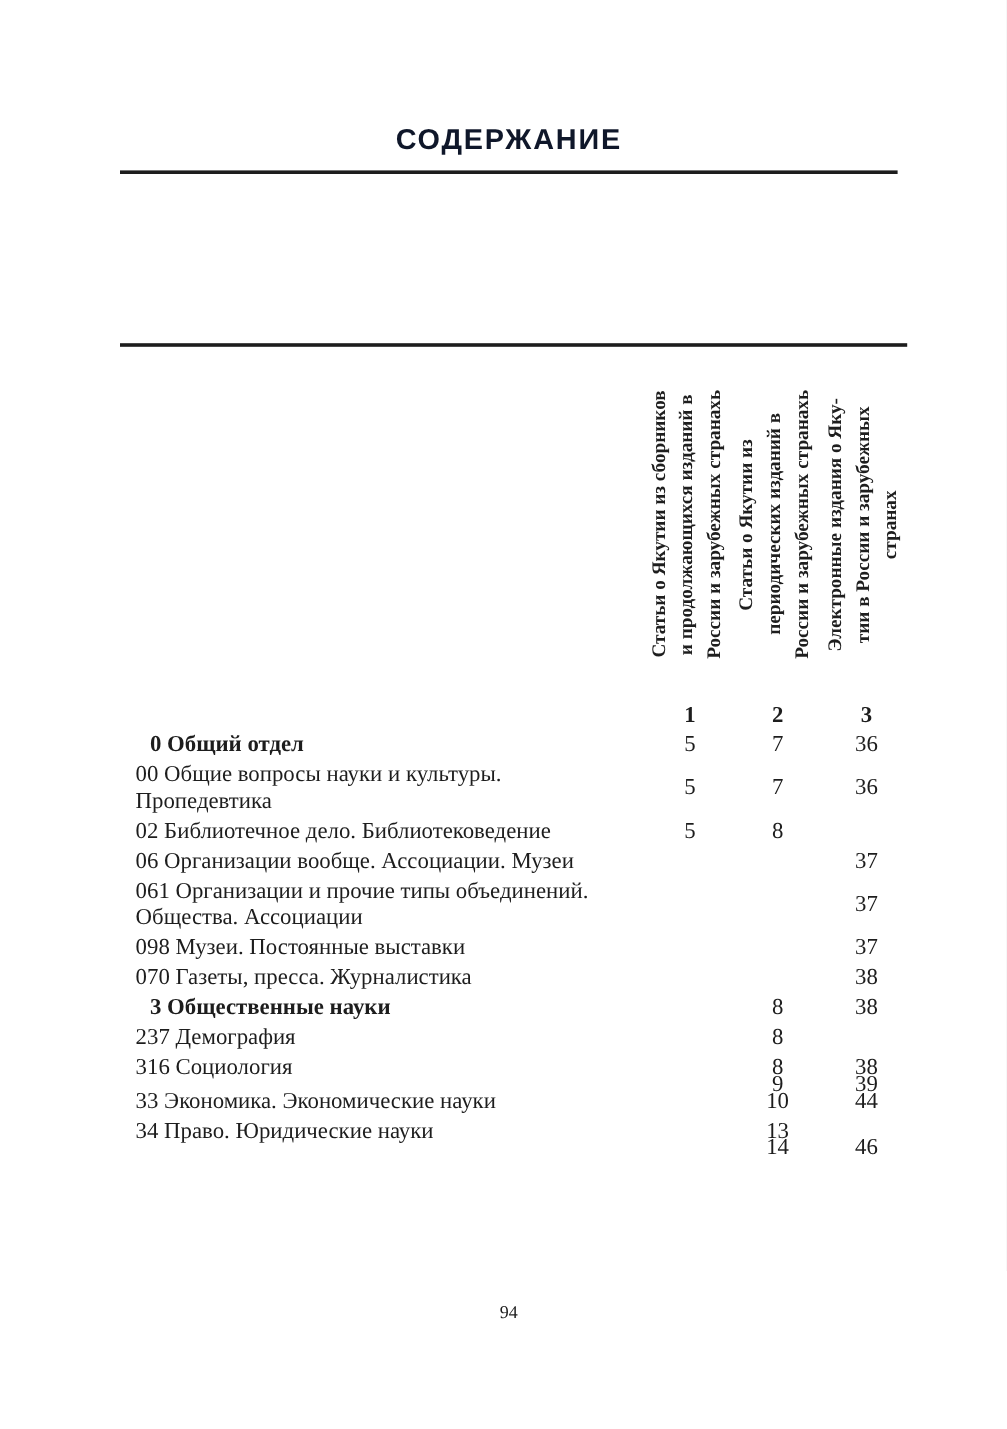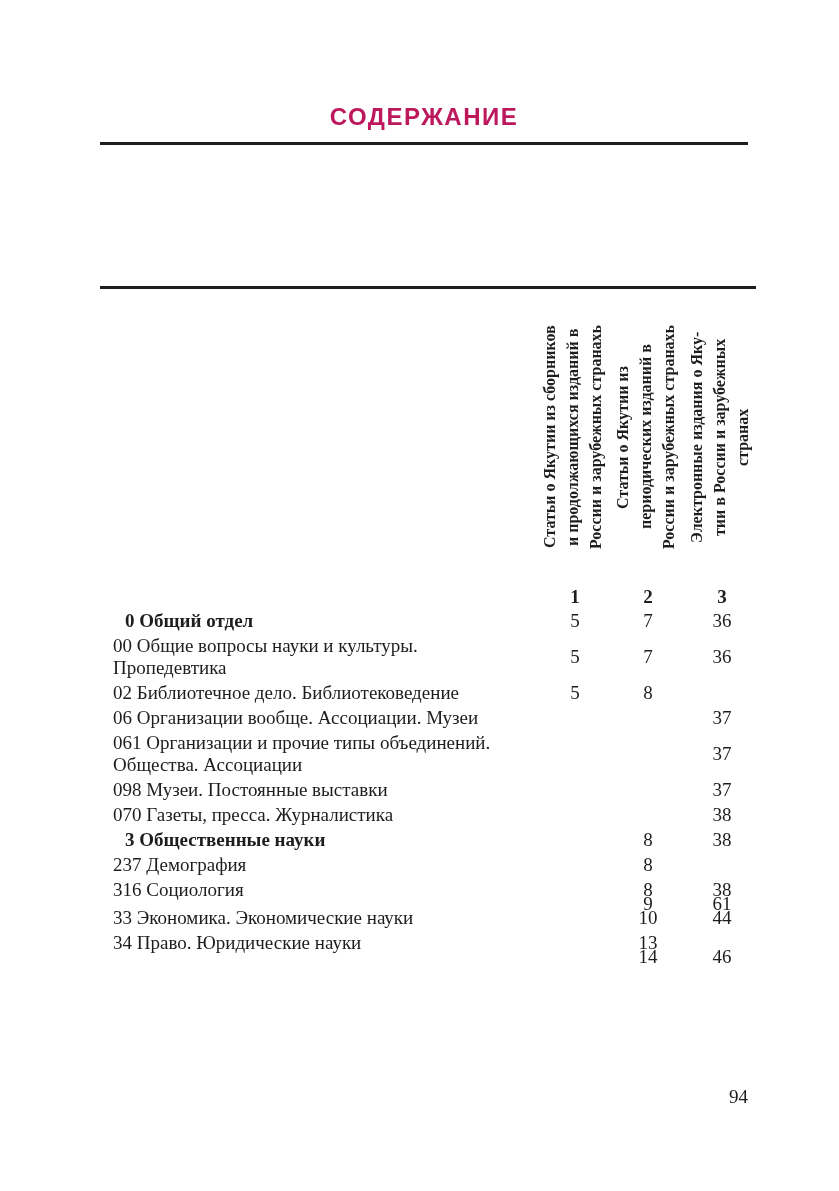--- a/index.html
+++ b/index.html
@@ -19,21 +19,21 @@
   .doc-title {
     position: absolute;
     left: 100px;
     top: 103px;
     width: 648px;
     text-align: center;
     font-family: "Liberation Sans", "DejaVu Sans", sans-serif;
     font-weight: 700;
     font-size: 24px;
     letter-spacing: 1.5px;
-    color: #be185d;
+    color: #0f172a;
   }
   .rule {
     position: absolute;
     left: 100px;
     height: 3px;
     background: #1d1d1d;
   }
   .rule-title { top: 142px; width: 648px; }
   .rule-table { top: 286px; width: 656px; }
 
@@ -97,22 +97,22 @@
   }
   .row .v1 { left: 432px; }
   .row .v2 { left: 505px; }
   .row .v3 { left: 579px; }
 
   .folio {
     position: absolute;
     left: 100px;
     top: 1086px;
     width: 648px;
-    text-align: right;
-    font-size: 19px;
+    text-align: center;
+    font-size: 15px;
   }
 </style>
 </head>
 <body>
 
 <div class="page">
 
   <div class="doc-title">СОДЕРЖАНИЕ</div>
 
   <div class="rule rule-title"></div>
@@ -191,21 +191,21 @@
       </div>
       <div class="row">
         <div class="label">316 Социология</div>
         <div class="val v1"></div>
         <div class="val v2">8</div>
         <div class="val v3">38</div>
       </div>
       <div class="row">
         <div class="val v1"></div>
         <div class="val v2">9</div>
-        <div class="val v3">61</div>
+        <div class="val v3">39</div>
       </div>
       <div class="row">
         <div class="label">33 Экономика. Экономические науки</div>
         <div class="val v1"></div>
         <div class="val v2">10</div>
         <div class="val v3">44</div>
       </div>
       <div class="row">
         <div class="label">34 Право. Юридические науки</div>
         <div class="val v1"></div>

